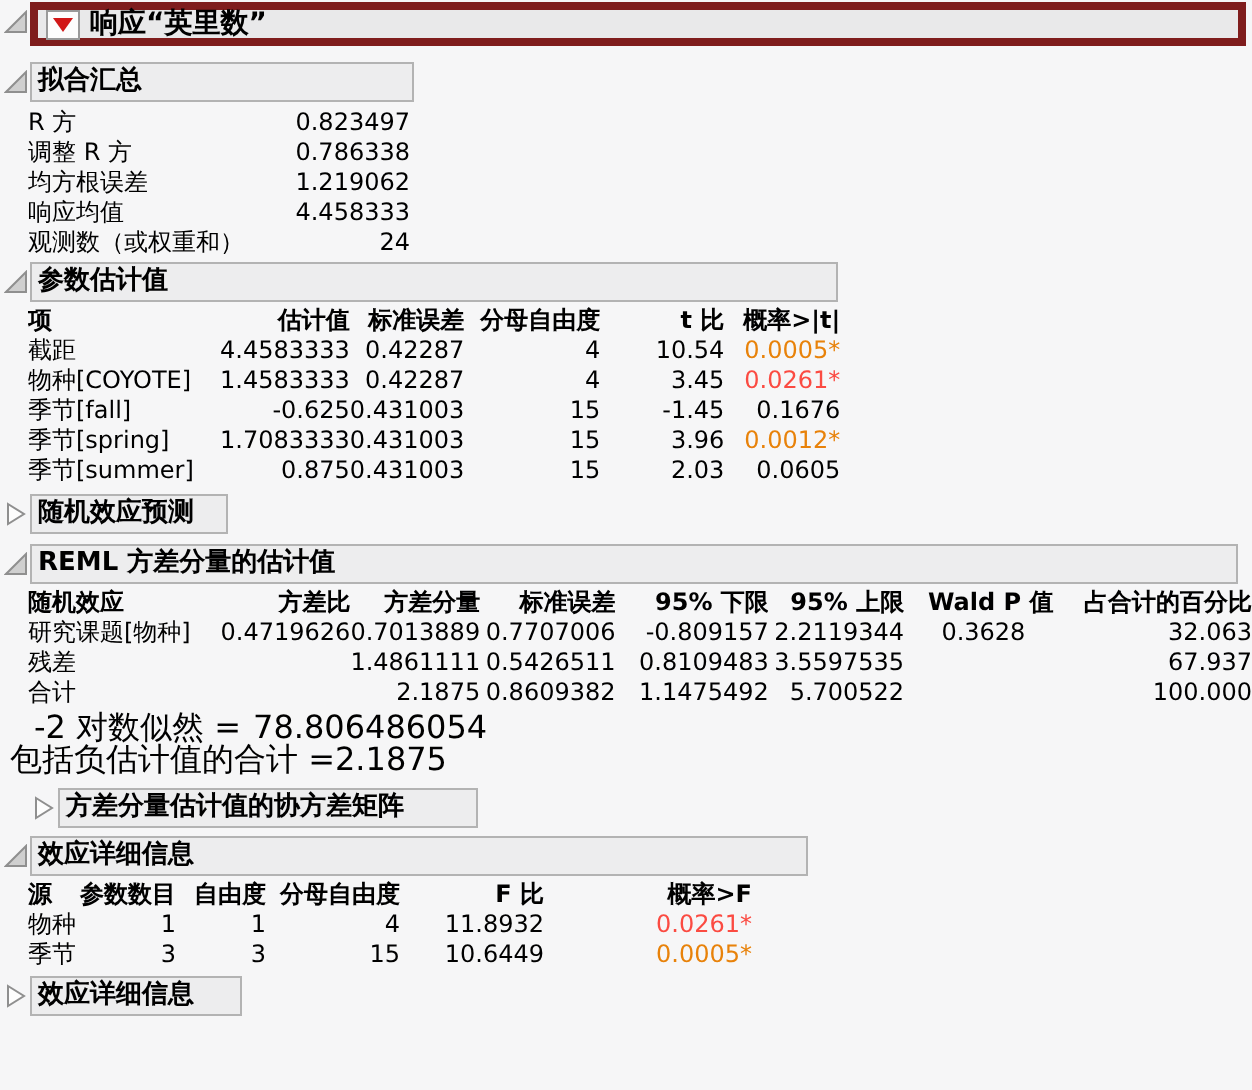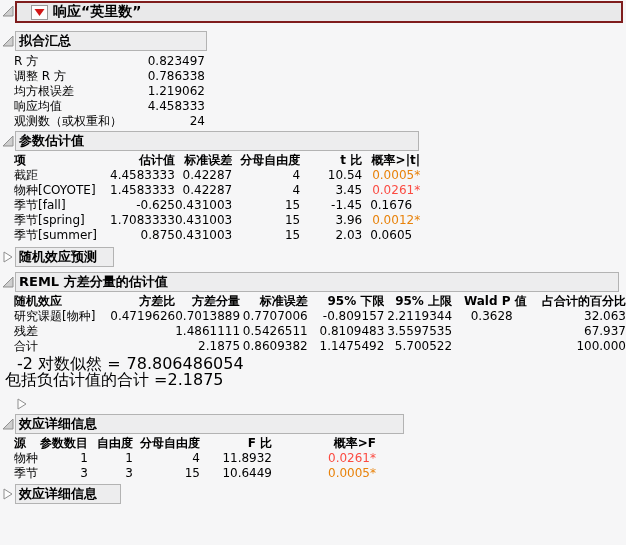--- a/index.html
+++ b/index.html
@@ -14,22 +14,22 @@
     font-family:"DejaVu Sans","Liberation Sans",sans-serif;
     font-size:12px;color:#000;
   }
   .row{display:flex;align-items:flex-start;}
   .tri{width:12px;height:12px;flex:0 0 12px;margin-top:4px;cursor:pointer;}
   .tri svg{display:block;}
   
   .titlebar-row{margin-top:1px;margin-left:2px;}
   .titlebar{
     flex:1;margin-right:3px;margin-left:1px;height:22px;
-    background:#e9e9ea;border:2px solid #7f1d1d;
-    display:flex;align-items:center;padding:0 14px;
+    background:#e9e9ea;border:4px solid #7f1d1d;
+    display:flex;align-items:center;padding:0 4px;
   }
   .redtri-btn{
     width:17px;height:15px;background:#fdfdfd;border:1px solid #9a9a9a;
     display:inline-flex;align-items:center;justify-content:center;cursor:pointer;
   }
   .title-text{font-size:14px;font-weight:bold;margin-left:5px;white-space:nowrap;}
   
   .outline-row{margin-left:2px;}
   .outline-row.nested{margin-left:16px;}
   .obox{
@@ -53,21 +53,21 @@
     white-space:nowrap;overflow:hidden;padding:0;font-weight:normal;
   }
   .tbl th{font-weight:bold;}
   .l{text-align:left;margin-left:16px;}
   .r{text-align:right;}
   .pcol{padding-right:6px !important;}
   .wald{padding-right:14px !important;}
   .pf{padding-right:27px !important;}
   [data-color="orange"]{color:var(--p-orange);}
   [data-color="red"]{color:var(--p-red);}
-  [data-color="black"]{color:#000;text-align:center;}
+  [data-color="black"]{color:#000;}
   
   .note-line{font-size:16px;line-height:16px;white-space:nowrap;}
   .ml17{margin-left:17px;}
   .ml5{margin-left:5px;}
   .tot-line{display:flex;justify-content:space-between;width:202px;}
   .gap6{display:inline-block;width:6px;}
   
   .mt2{margin-top:2px;}.mt3{margin-top:3px;}.mt4{margin-top:4px;}
   .mt5{margin-top:5px;}.mt6{margin-top:6px;}.mt8{margin-top:8px;}
 </style>
@@ -276,20 +276,21 @@
     <span>包括负估计值的合计 =</span>
     <span>2.1875</span>
   </div>
 
   <div class="row outline-row nested mt6">
     <span class="tri">
       <svg width="12" height="12">
           <polygon points="2,1 10,6 2,11" fill="#fdfdfd" stroke="#8f8f8f"></polygon>
         </svg>
     </span>
+    <div class="obox w-cov">方差分量估计值的协方差矩阵</div>
   </div>
 
 
   <div class="row outline-row mt4">
     <span class="tri">
       <svg width="12" height="12">
           <polygon points="11,1 11,11 1,11" fill="#cfcfcf" stroke="#8f8f8f"></polygon>
         </svg>
     </span>
     <div class="obox w-fixed">效应详细信息</div>

